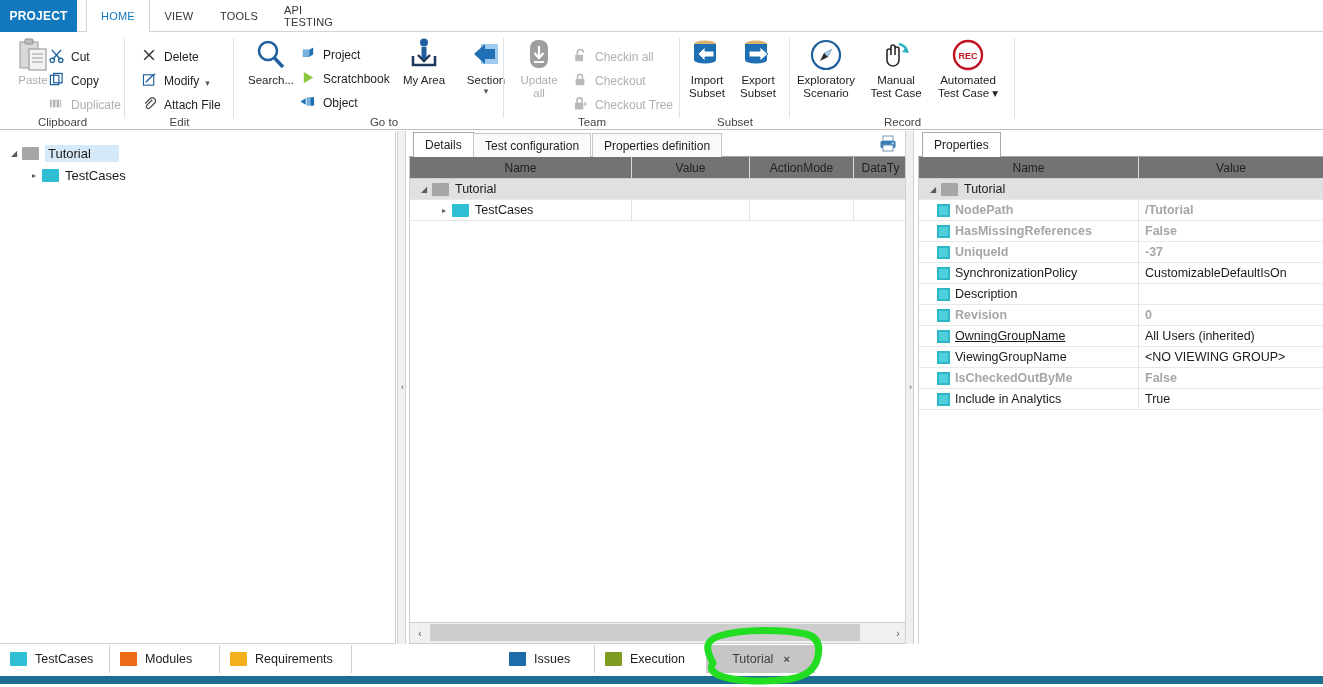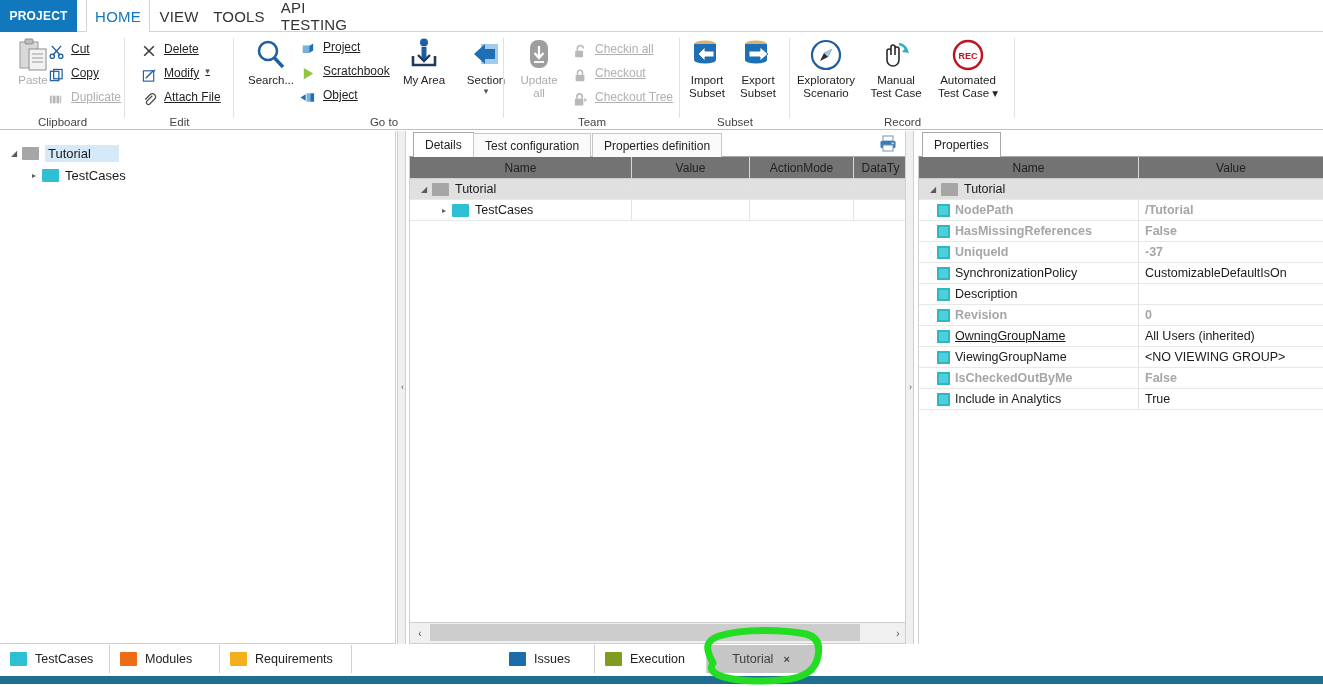--- a/index.html
+++ b/index.html
@@ -16,21 +16,21 @@
 
   
   .ribbon-tabs {
     position: absolute; left: 0; top: 0; width: 1323px; height: 32px;
     background: #ffffff;
     border-bottom: 1px solid #d4d4d4;
   }
   .rtab {
     position: absolute; top: 0; height: 32px;
     display: flex; align-items: center; justify-content: center;
-    font-size: 15px; letter-spacing: .2px; color: #333;
+    font-size: 11px; letter-spacing: .2px; color: #333;
     padding: 0 14px; cursor: default;
   }
   .rtab.project {
     left: 0; width: 77px; background: #1278be; color: #ffffff;
     font-weight: bold; font-size: 12px;
   }
   .rtab.active {
     color: #1278be; background: #ffffff;
     border-left: 1px solid #d4d4d4; border-right: 1px solid #d4d4d4;
     border-bottom: 1px solid #ffffff; height: 33px;
@@ -55,24 +55,23 @@
     display: flex; flex-direction: column; align-items: center;
     justify-content: flex-start; cursor: default;
   }
   .big-btn .bico { height: 38px; display: flex; align-items: center; justify-content: center; }
   .big-btn .blabel {
     font-size: 11.5px; text-align: center; line-height: 12.5px; color: #222;
     width: 100%;
   }
   .big-btn.disabled .blabel { color: #acacac; }
   .small-btn {
-    position: absolute; height: 22px; display: flex; align-items: flex-start;
+    position: absolute; height: 22px; display: flex; align-items: flex-end;
     gap: 6px; cursor: default; font-size: 12px; color: #1f1f1f;
     padding-left: 1px;
-    text-decoration: underline;
   }
   .small-btn.disabled { color: #b0b0b0; }
   .small-btn .sico { width: 18px; height: 18px; display: flex; align-items: center; justify-content: center; flex: none; }
 
   
   .main { position: absolute; left: 0; top: 131px; width: 1323px; height: 513px; background:#fff; }
 
   
   .tree-panel {
     position: absolute; left: 0; top: 0; width: 396px; height: 513px;

